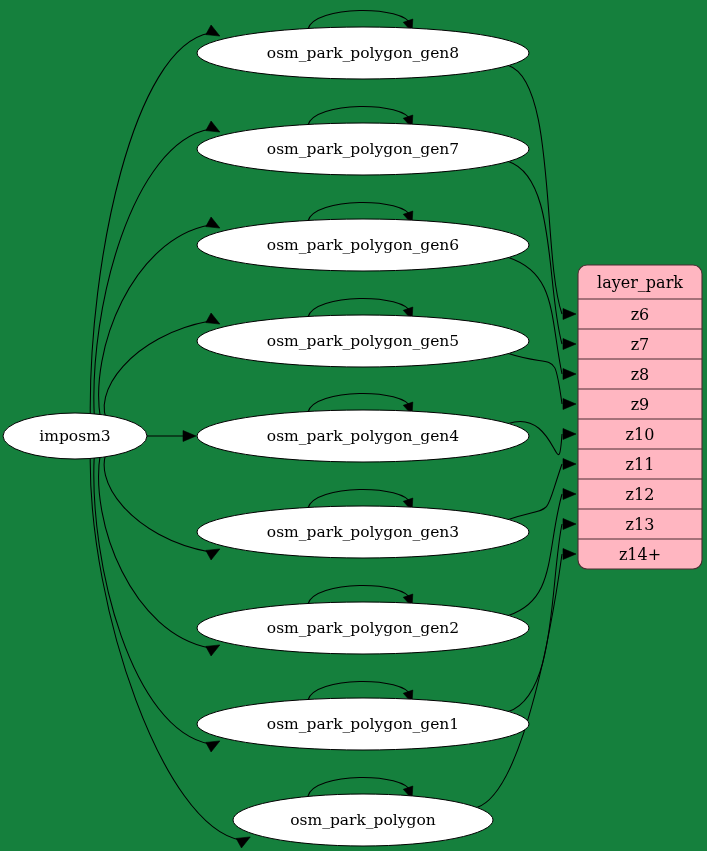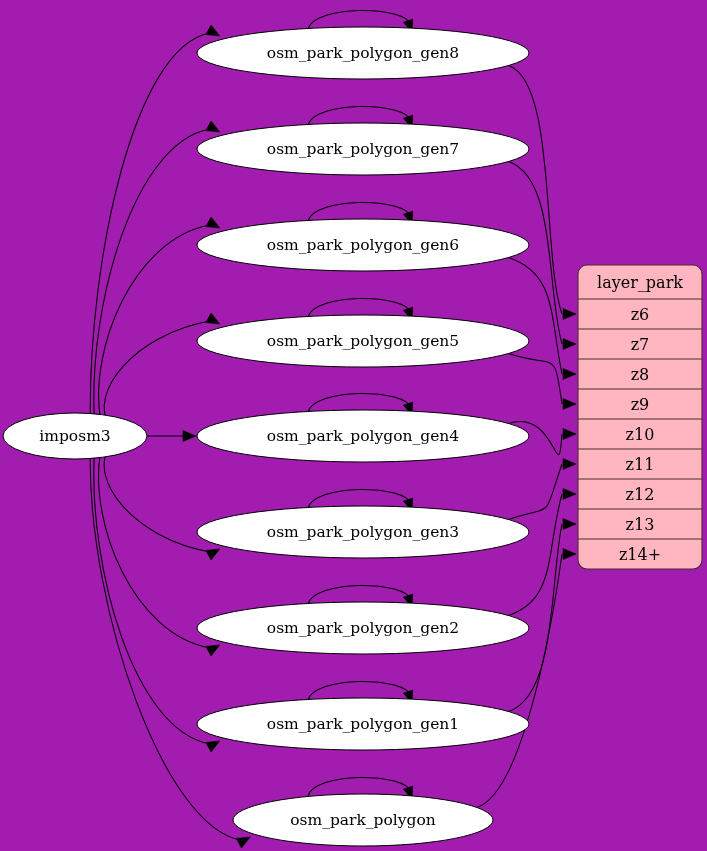--- a/index.html
+++ b/index.html
@@ -7,21 +7,21 @@
     padding: 0;
     background: #ffffff;
   }
   body {
     font-family: "DejaVu Serif", "Liberation Serif", serif;
   }
   #canvas {
     position: relative;
     width: 707px;
     height: 851px;
-    background: #a21caf;
+    background: #15803d;
     overflow: hidden;
   }
   #graph-svg {
     position: absolute;
     left: 0;
     top: 0;
     width: 707px;
     height: 851px;
   }
   .node-label {

